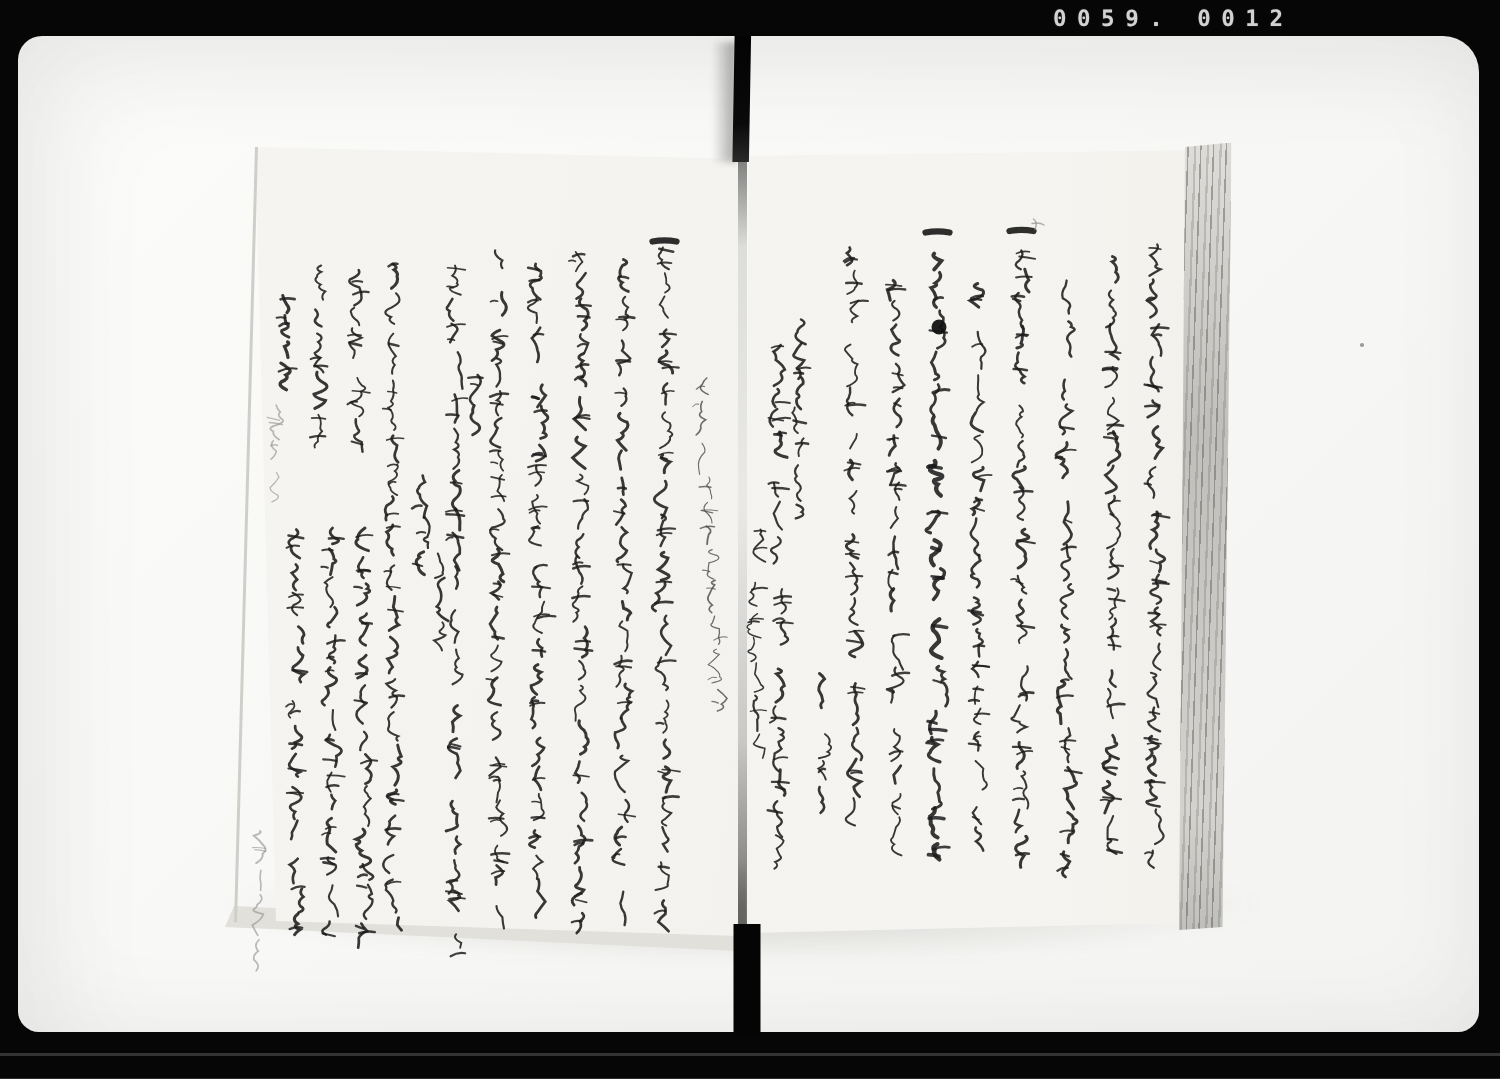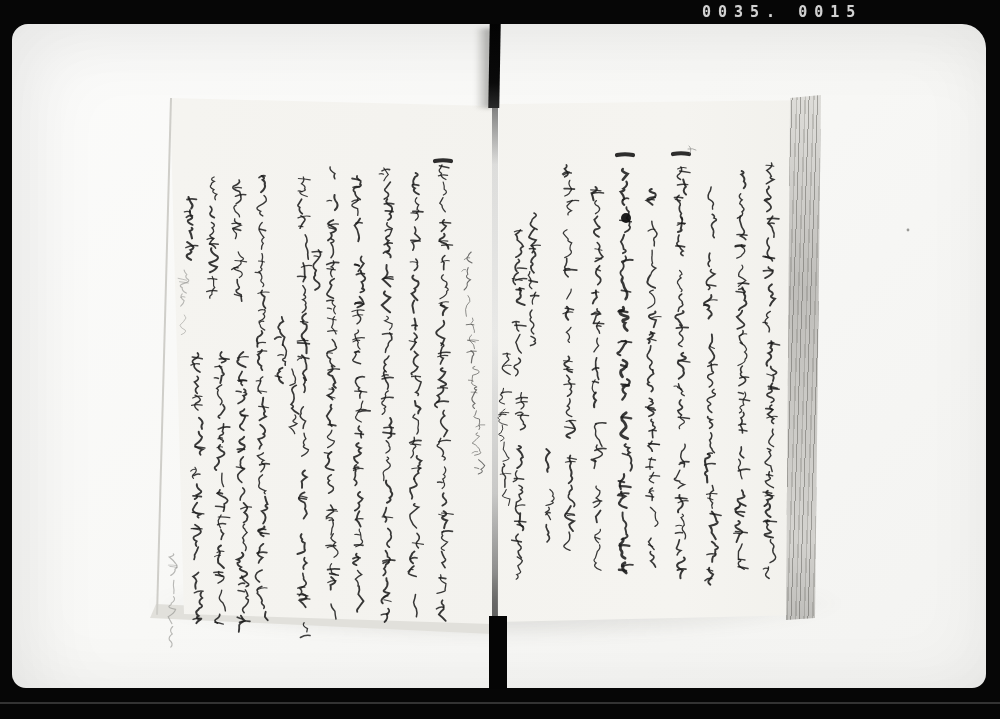--- a/index.html
+++ b/index.html
@@ -36,21 +36,21 @@
   .ribbon-top{left:488.5px;top:24px;width:11px;height:84px;
         background:linear-gradient(180deg,#030303 0%,#0a0a0a 70%,#2a2a2a 100%);transform:skewX(-1deg);}
   .ribbon-bottom{left:489px;top:616px;width:18px;height:73px;background:#050505;}
   .film-line{left:0;top:702px;width:1000px;height:2px;background:#3c3c3c;opacity:.85;}
   .ink-layer{position:absolute;left:0;top:0;}
 </style>
 </head>
 <body>
 
 <div class="stage">
-  <div class="counter">0035. 0015</div>
+  <div class="counter">0059. 0012</div>
 
   <div class="card abs"></div>
 
   <div class="abs book-shadow"></div>
   <div class="abs sheet under-sheet"></div>
   <div class="abs sheet page-left"></div>
   <div class="abs sheet page-right"></div>
   <div class="abs sheet stack"></div>
   <div class="abs left-edge"></div>
   <div class="abs gutter-mid"></div>

